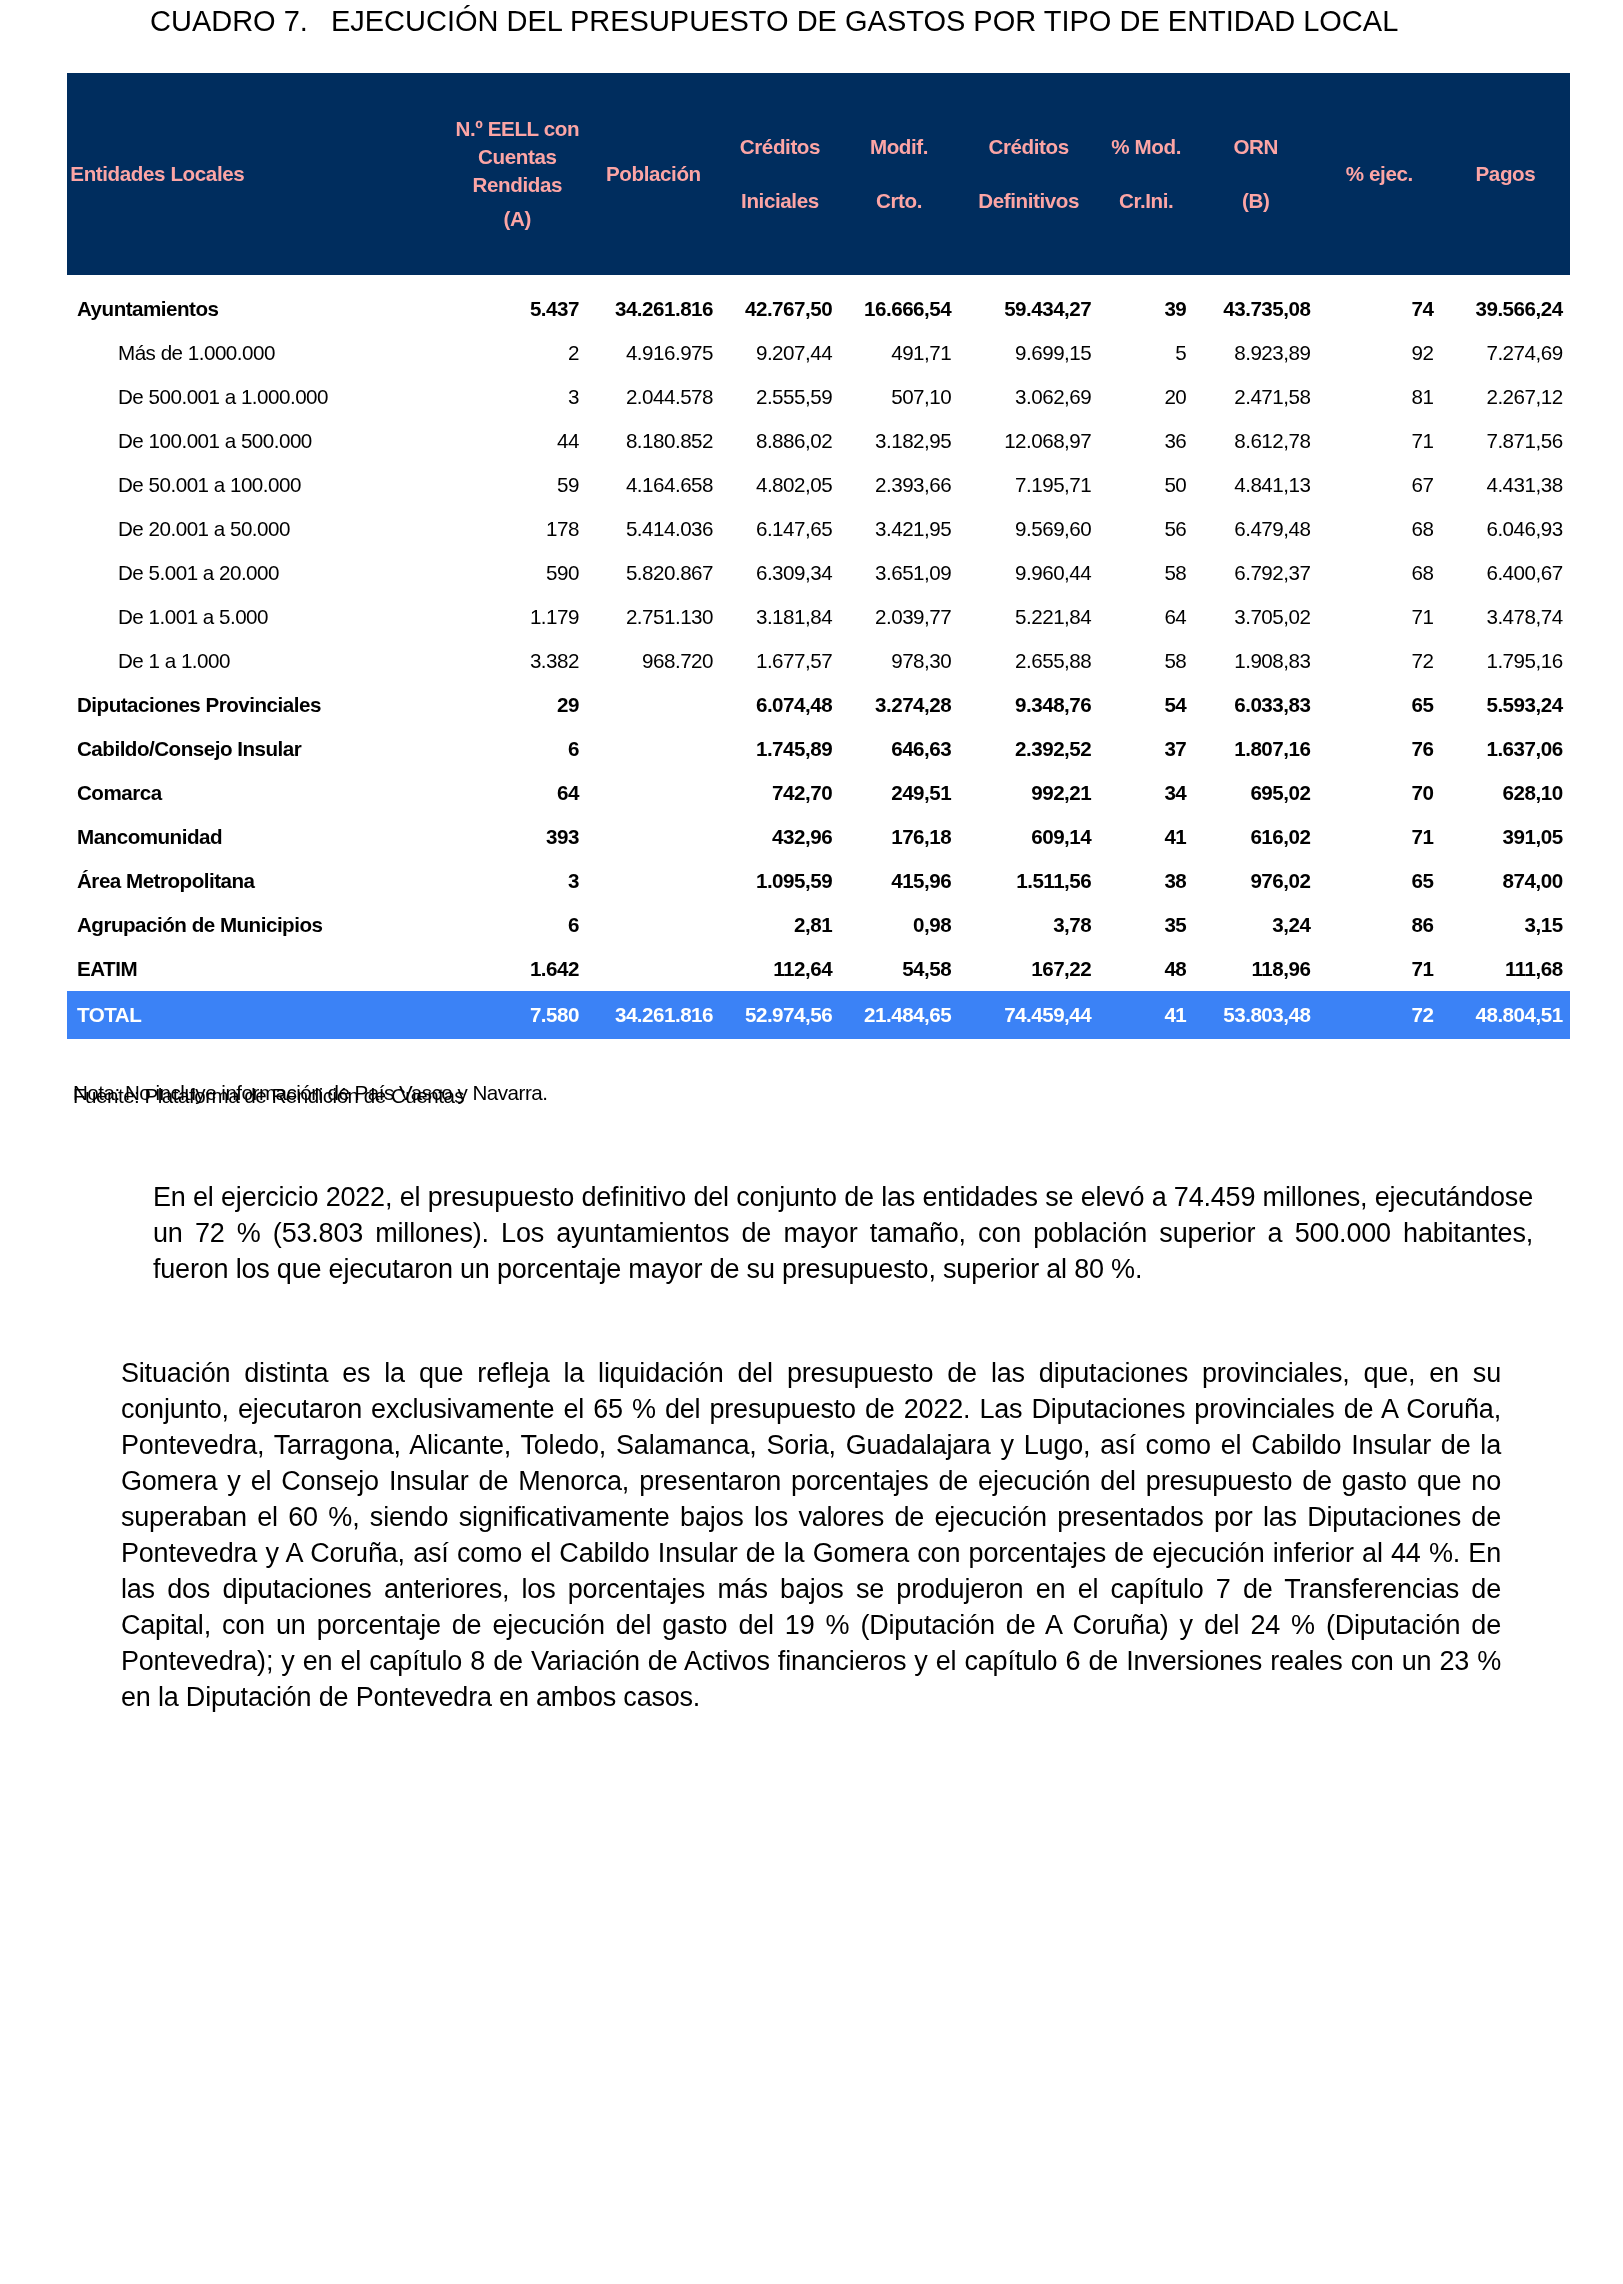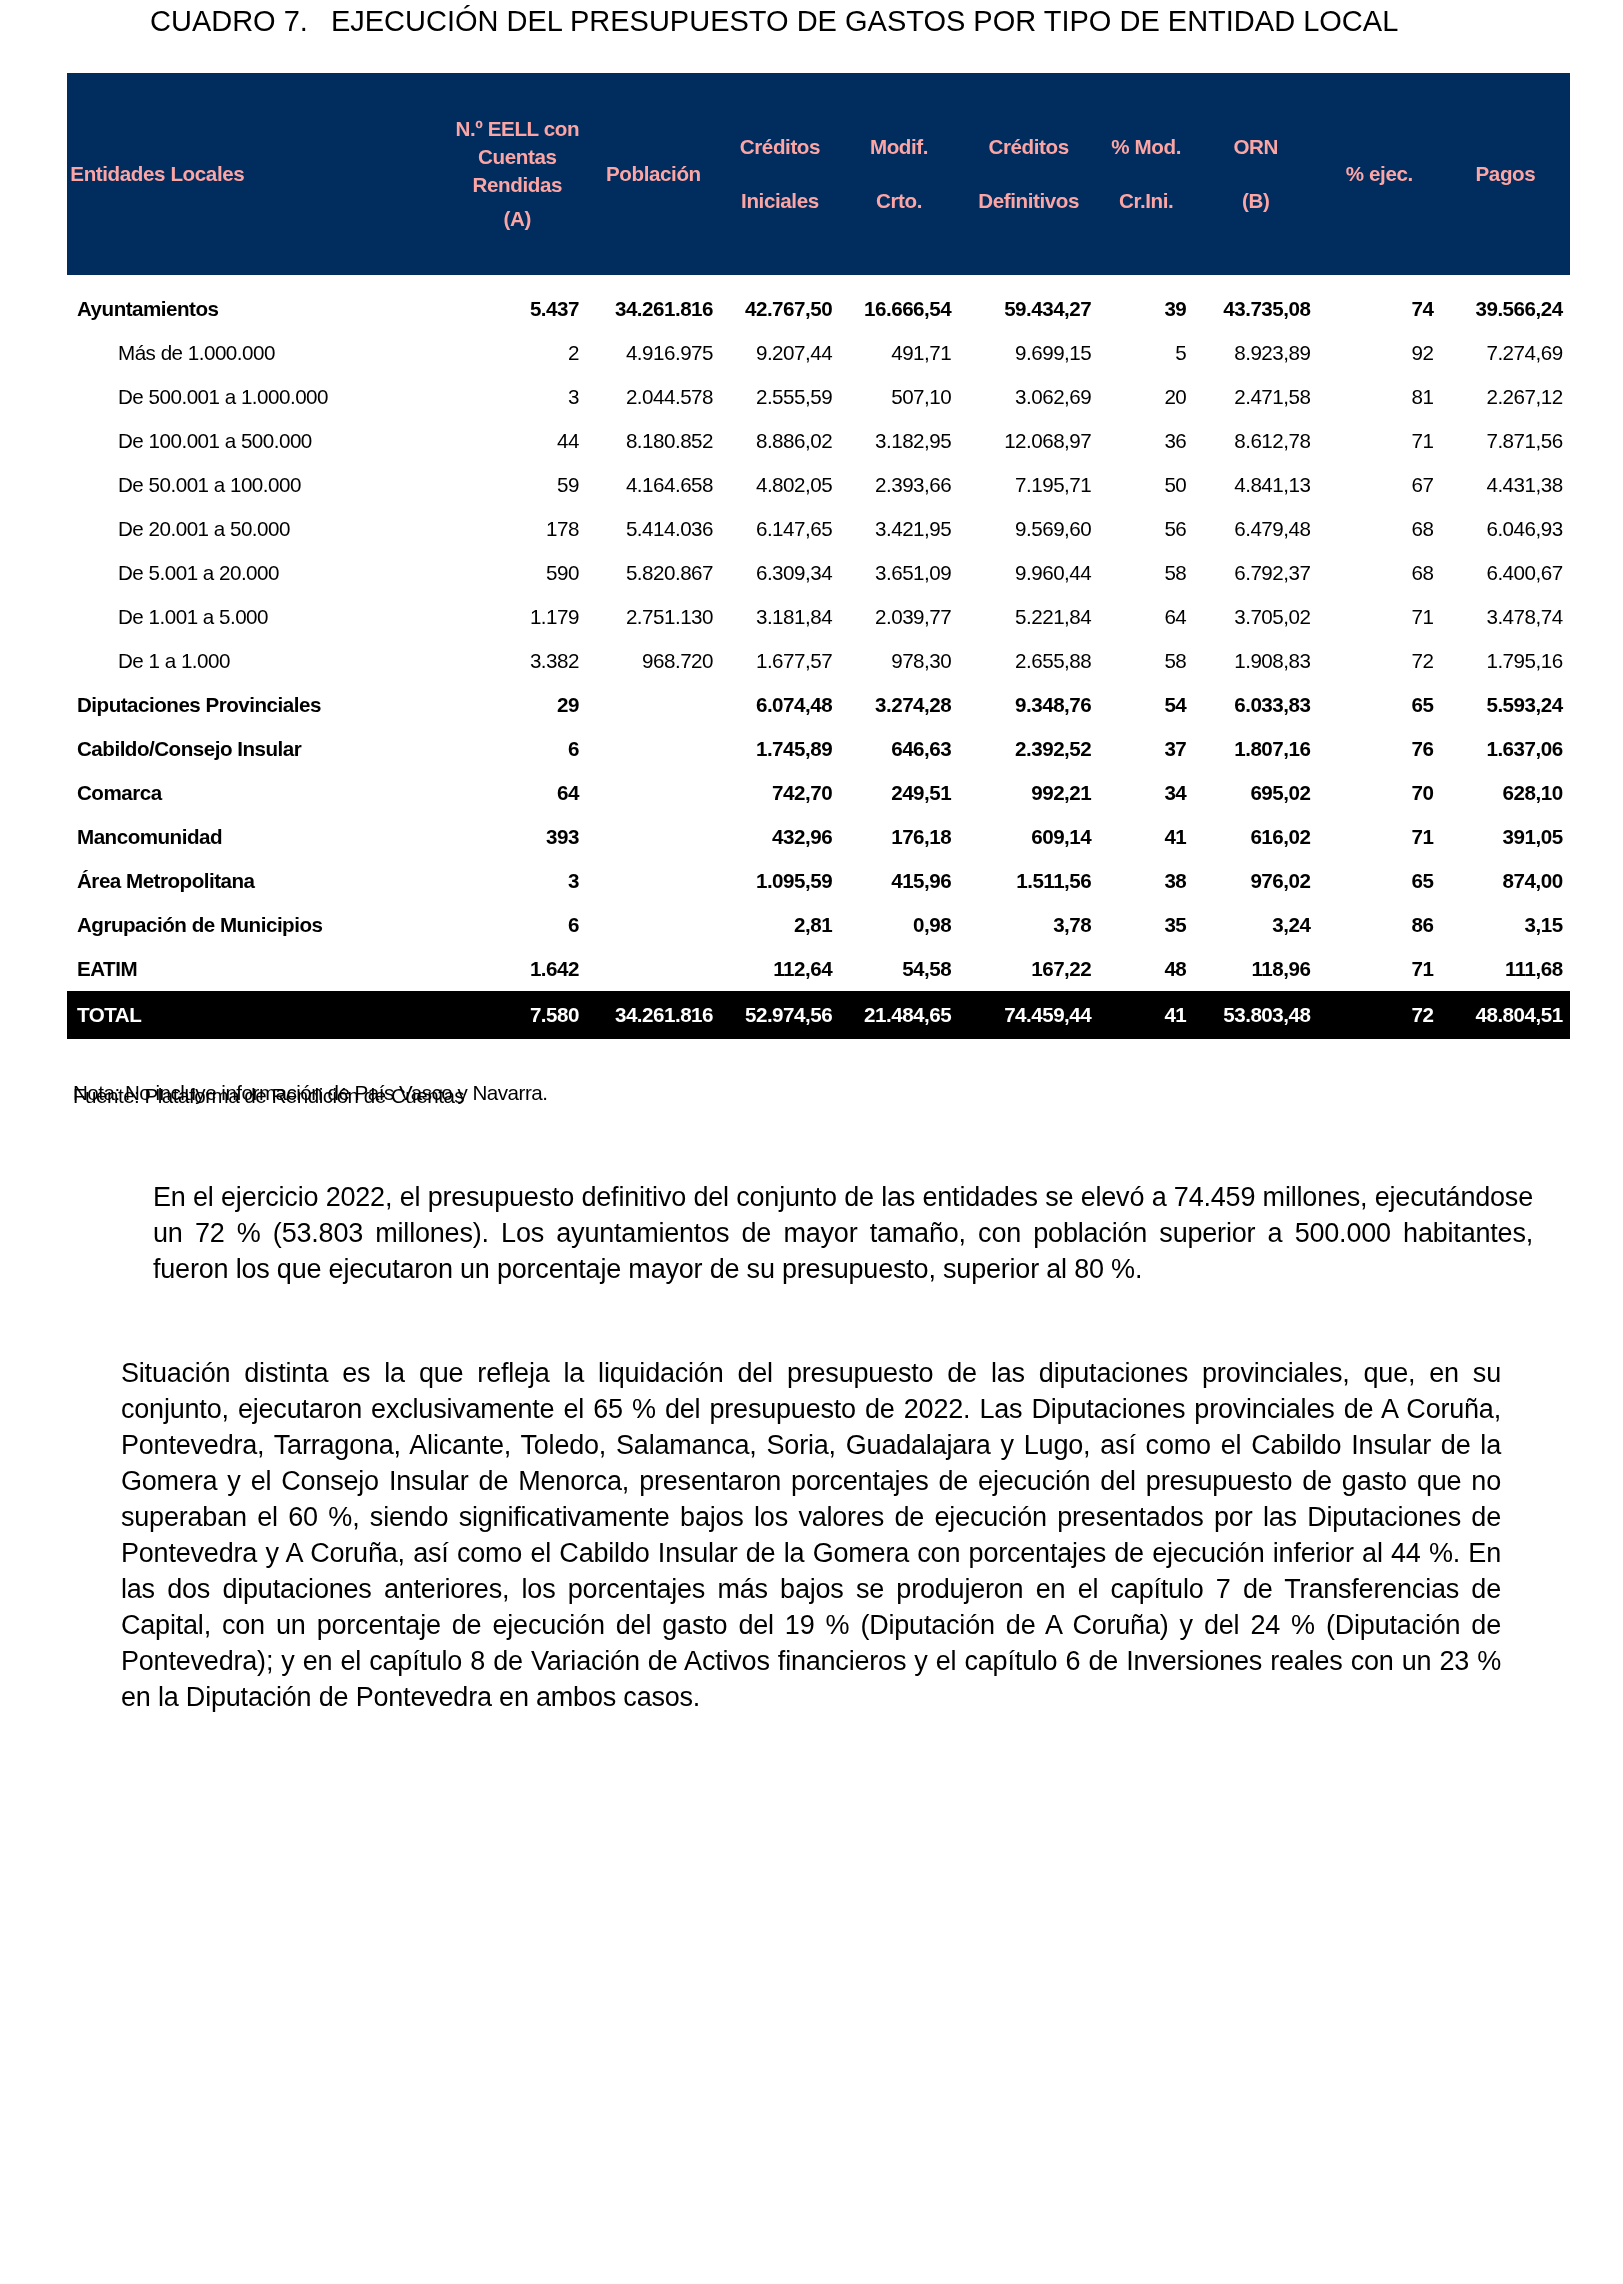--- a/index.html
+++ b/index.html
@@ -335,21 +335,21 @@
         <td>1.642</td>
         <td></td>
         <td>112,64</td>
         <td>54,58</td>
         <td>167,22</td>
         <td>48</td>
         <td>118,96</td>
         <td>71</td>
         <td>111,68</td>
       </tr>
-      <tr class="total" style="background: #000000;">
+      <tr class="total" style="background: #3b82f6;">
         <td class="name">TOTAL</td>
         <td>7.580</td>
         <td>34.261.816</td>
         <td>52.974,56</td>
         <td>21.484,65</td>
         <td>74.459,44</td>
         <td>41</td>
         <td>53.803,48</td>
         <td>72</td>
         <td>48.804,51</td>

